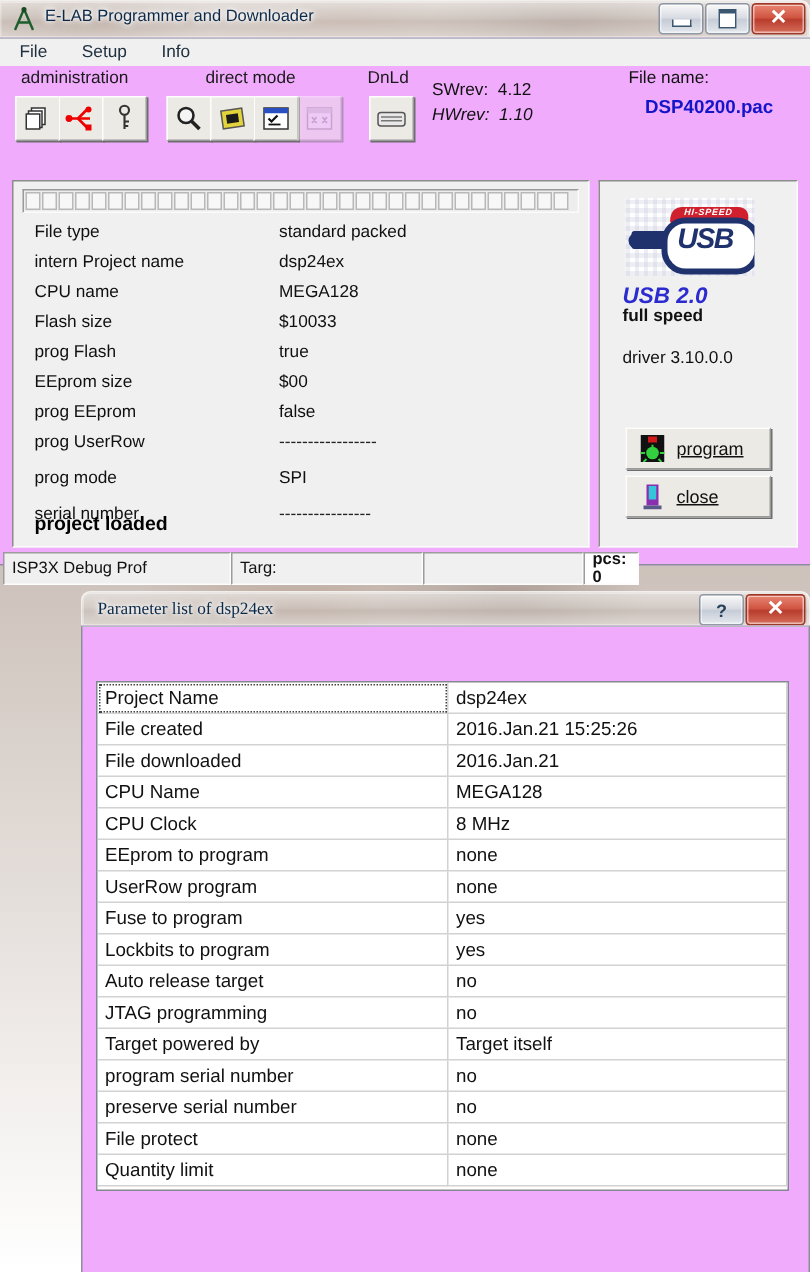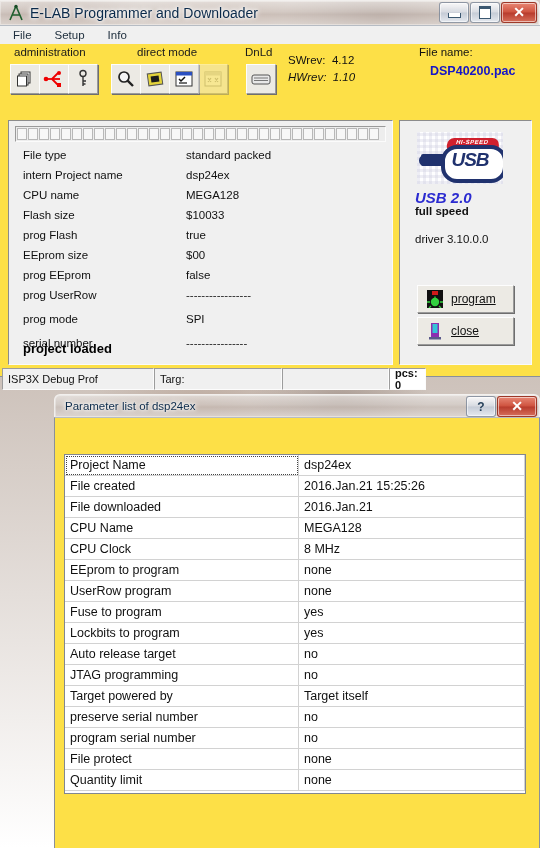--- a/index.html
+++ b/index.html
@@ -28,24 +28,24 @@
   .titlebar {
     position:relative; height:24px;
     background: linear-gradient(180deg, rgba(235,232,230,.72) 0%, rgba(214,207,203,.60) 45%, rgba(200,190,185,.58) 55%, rgba(226,220,216,.70) 100%);
     border:1px solid rgba(255,255,255,.65);
     border-bottom:none;
     border-top-left-radius:6px; border-top-right-radius:6px;
     box-shadow: inset 0 0 0 1px rgba(255,255,255,.35);
   }
   .titlebar .t-title {
     position:absolute; left:30px; top:4px;
-    font-size:14px; color:#0b2a4a; white-space:nowrap;
+    font-size:11px; color:#0b2a4a; white-space:nowrap;
     text-shadow: 0 0 3px #fff, 0 0 5px #fff, 0 0 7px #fff;
   }
-  .titlebar .t-title.small { left:10px; font-size:11.5px; top:5px; }
+  .titlebar .t-title.small { left:10px; font-size:11.5px; top:5px;font-family:Liberation Serif, serif; }
   .appicon { position:absolute; left:7px; top:3px; width:18px; height:18px; }
 
   .winbtns { position:absolute; right:2px; top:1px; display:flex; }
   .wbtn {
     width:28px; height:19px; margin-left:1px;
     border:1px solid rgba(120,130,145,.8);
     border-radius:3px;
     background: linear-gradient(180deg, rgba(252,252,253,.88), rgba(216,222,232,.80) 48%, rgba(196,205,219,.85) 52%, rgba(230,236,244,.85));
     display:flex; align-items:center; justify-content:center;
     font-size:11px; color:#28425c;
@@ -57,21 +57,21 @@
     border-color: rgba(150,50,36,.9);
     color:#fff;
   }
   .wbtn.close2 { width:34px; }
   .glyph-min { display:block; width:11px; height:4px; border:1px solid #3b5770; border-top:none; background:#fff; margin-top:5px;}
   .glyph-max { display:block; width:10px; height:9px; border:1px solid #3b5770; border-top-width:3px; background:#fff;}
   .glyph-x { font-family:"Liberation Serif", serif; font-weight:bold; font-size:14px; line-height:14px; }
   .glyph-q { font-weight:bold; font-size:12px; }
 
   .winbody {
-    background:#fde047;
+    background:#f0abfc;
     border:1px solid #8a9099;
     border-top:1px solid #b6bcc4;
     box-sizing:border-box;
   }
 
   
   #mainwin { left:0; top:0; width:540px; }
   #mainwin .titlebar { border-top-left-radius:0; border-left:none; }
   #mainwin .winbody { width:540px; height:352px; border-left:none; border-right:none; position:relative; }
 
@@ -490,28 +490,28 @@
               </tr>
               <tr>
                 <td class="k">JTAG programming</td>
                 <td>no</td>
               </tr>
               <tr>
                 <td class="k">Target powered by</td>
                 <td>Target itself</td>
               </tr>
               <tr>
+                <td class="k">program serial number</td>
+                <td>no</td>
+              </tr>
+              <tr>
                 <td class="k">preserve serial number</td>
                 <td>no</td>
               </tr>
               <tr>
-                <td class="k">program serial number</td>
-                <td>no</td>
-              </tr>
-              <tr>
                 <td class="k">File protect</td>
                 <td>none</td>
               </tr>
               <tr>
                 <td class="k">Quantity limit</td>
                 <td>none</td>
               </tr>
             </tbody>
         </table>
       </div>

